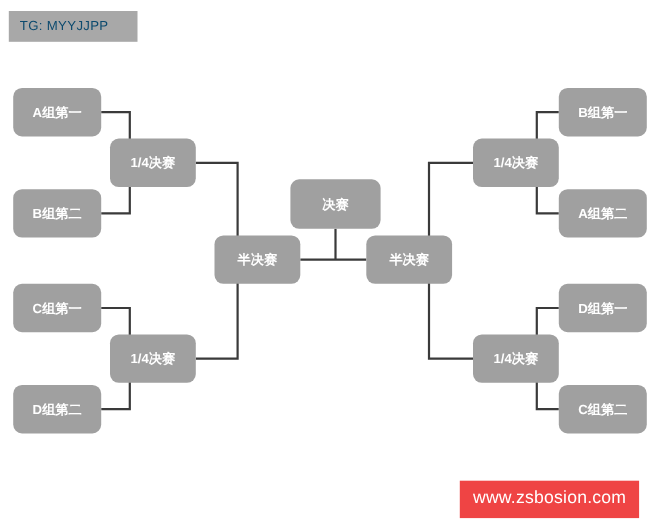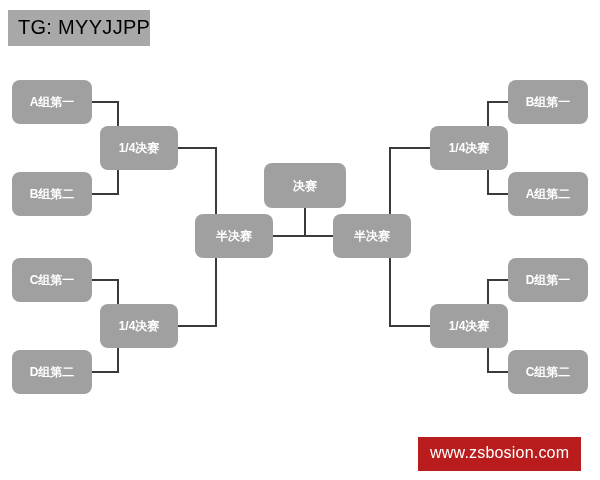--- a/index.html
+++ b/index.html
@@ -19,32 +19,32 @@
     left: 0;
     top: 0;
     width: 600px;
     height: 480px;
   }
   .tag-badge {
     position: absolute;
     left: 8px;
     top: 10px;
     background: #a8a8a8;
-    color: #000000;
-    font-size: 20px;
+    color: #0c4a6e;
+    font-size: 12px;
     line-height: 1;
-    padding: 7px 0 9px 10px;
+    padding: 7px 26px 9px 10px;
     letter-spacing: 0.3px;
     white-space: nowrap;
   }
   .watermark {
     position: absolute;
     left: 418px;
     top: 437px;
-    background: #b91c1c;
+    background: #ef4444;
     color: #ffffff;
     font-size: 16px;
     line-height: 1;
     padding: 8px 12px 10px 12px;
     white-space: nowrap;
     letter-spacing: 0.2px;
   }
   svg.bracket-svg {
     position: absolute;
     left: 0;

